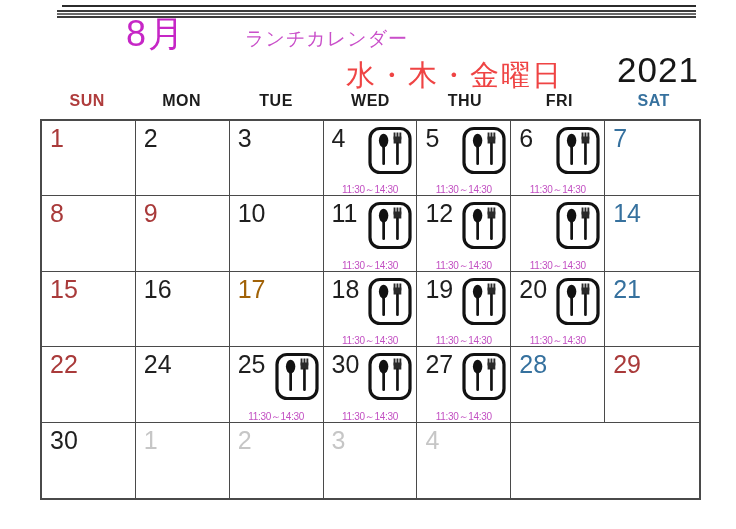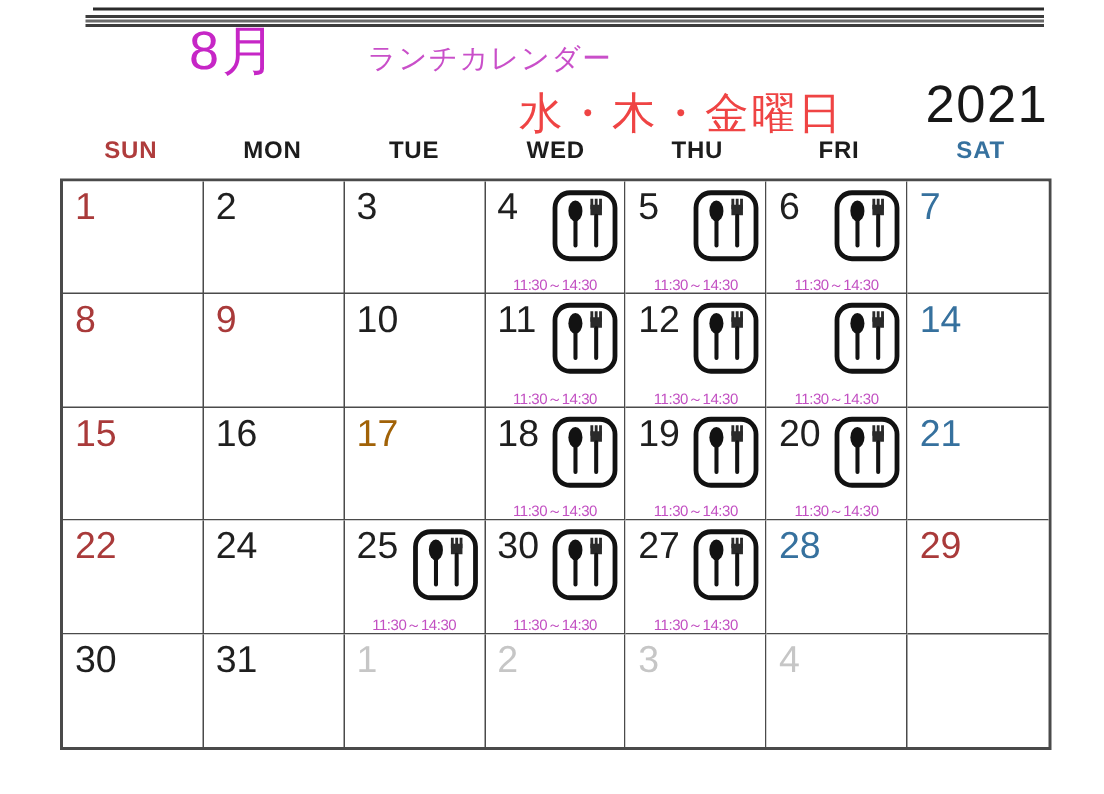--- a/index.html
+++ b/index.html
@@ -300,23 +300,20 @@
       <div class="cell">
         <div class="daynum" style="color: rgb(54, 113, 158);">28</div>
       </div>
       <div class="cell">
         <div class="daynum" style="color: rgb(169, 58, 58);">29</div>
       </div>
       <div class="cell">
         <div class="daynum" style="color: rgb(31, 31, 31);">30</div>
       </div>
       <div class="cell">
-        <div class="daynum" style="color: rgb(31, 31, 31);">31</div>
-      </div>
-      <div class="cell">
         <div class="daynum" style="color: rgb(198, 198, 198);">1</div>
       </div>
       <div class="cell">
         <div class="daynum" style="color: rgb(198, 198, 198);">2</div>
       </div>
       <div class="cell">
         <div class="daynum" style="color: rgb(198, 198, 198);">3</div>
       </div>
       <div class="cell">
         <div class="daynum" style="color: rgb(198, 198, 198);">4</div>

